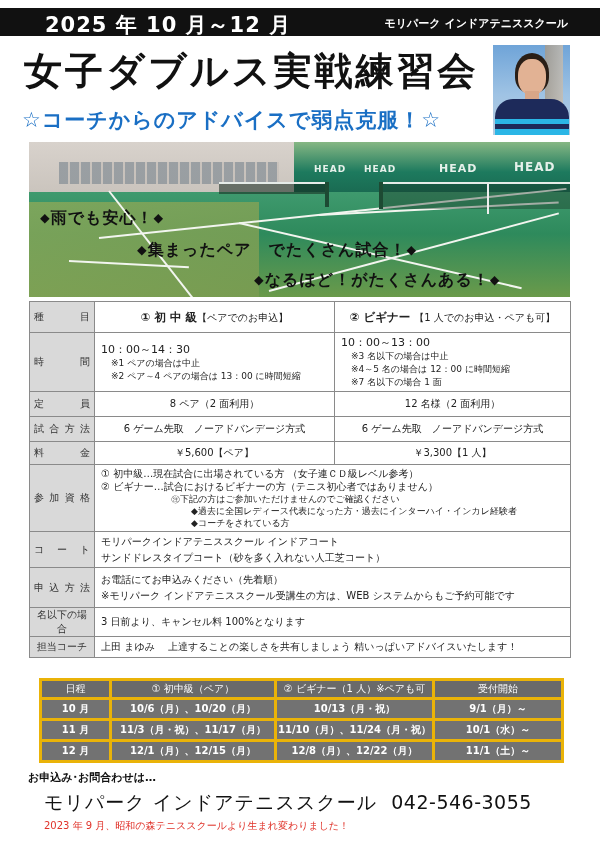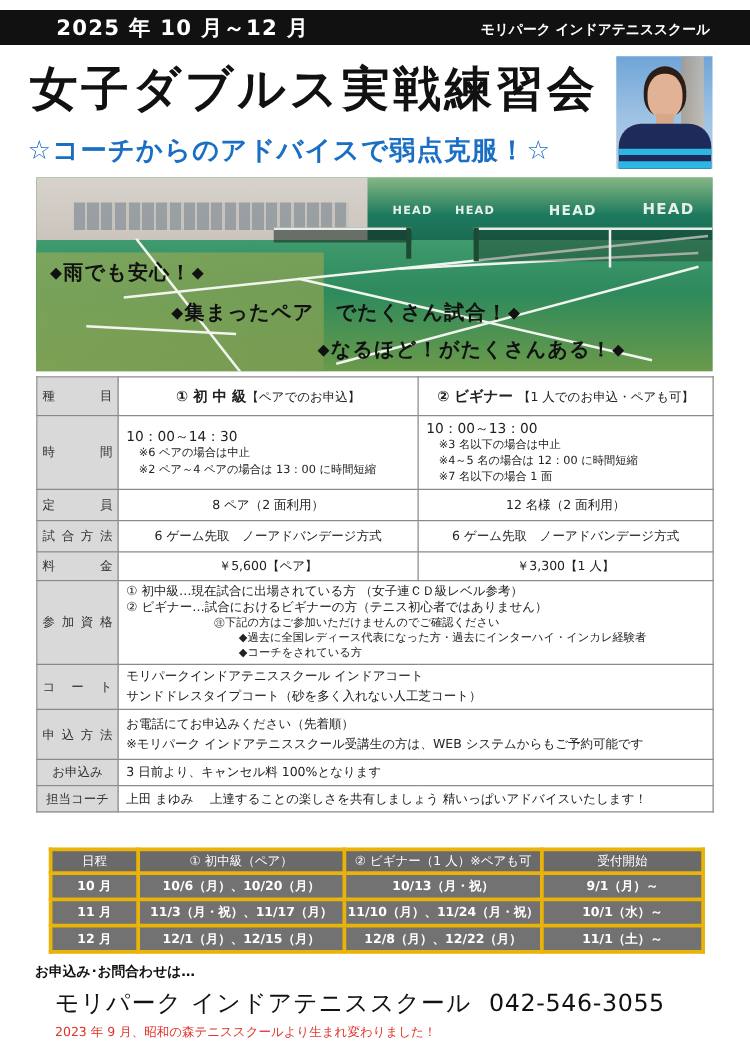--- a/index.html
+++ b/index.html
@@ -1,20 +1,20 @@
 <!DOCTYPE html>
 <html><head>
 <meta charset="utf-8">
 <style>
   * { box-sizing: border-box; margin: 0; padding: 0; }
   html, body { width: 600px; height: 849px; background: #ffffff; overflow: hidden; }
   body { font-family: "DejaVu Sans", "Liberation Sans", sans-serif; color: #222; position: relative; }
 
   .top-bar { position: absolute; left: 0; top: 8px; width: 600px; height: 28px; background: #111; color: #fff; }
-  .top-bar .period { position: absolute; left: 45px; top: 3px; font-size: 17px; font-weight: bold; letter-spacing: 1px; }
+  .top-bar .period { position: absolute; left: 45px; top: 3px; font-size: 21px; font-weight: bold; letter-spacing: 1px; }
   .top-bar .school { position: absolute; right: 32px; top: 8px; font-size: 11px; font-weight: bold; }
 
   .main-title { position: absolute; left: 24px; top: 46px; font-size: 38px; font-weight: bold; color: #111; letter-spacing: 3px; white-space: nowrap; }
   .sub-title { position: absolute; left: 22px; top: 106px; font-size: 21px; font-weight: bold; color: #1a6fc4; letter-spacing: 1px; white-space: nowrap; }
 
   .coach-photo { position: absolute; left: 493px; top: 45px; width: 77px; height: 90px; overflow: hidden;
     background: linear-gradient(180deg, #6fa4d8 0%, #9fc3e4 55%, #b7cde0 100%); }
   .coach-photo .tree { position: absolute; left: 52px; top: 0; width: 18px; height: 90px; background: linear-gradient(90deg, #a89a88, #c7bcae); opacity: .8; }
   .coach-photo .hair { position: absolute; left: 22px; top: 8px; width: 34px; height: 40px; border-radius: 50% 50% 40% 40%; background: #2a1e16; }
   .coach-photo .face { position: absolute; left: 25px; top: 14px; width: 28px; height: 36px; border-radius: 45%; background: #e2b294; }
@@ -129,21 +129,21 @@
   </tr>
   <tr style="height:56px;">
     <td class="lbl">
           <div class="lbl-spread">
       <span>時</span>
       <span>間</span>
     </div>
         </td>
     <td class="pad">
       <div class="time-main">10：00～14：30</div>
-      <div class="note">※6 ペアの場合は中止</div>
+      <div class="note">※1 ペアの場合は中止</div>
       <div class="note">※2 ペア～4 ペアの場合は 13：00 に時間短縮</div>
     </td>
     <td class="pad">
       <div class="time-main">10：00～13：00</div>
       <div class="note">※3 名以下の場合は中止</div>
       <div class="note">※4～5 名の場合は 12：00 に時間短縮</div>
       <div class="note">※7 名以下の場合 1 面</div>
     </td>
   </tr>
   <tr style="height:25px;">
@@ -216,21 +216,21 @@
       <span>方</span>
       <span>法</span>
     </div>
         </td>
     <td colspan="2" class="pad">
       <div class="qual-line">お電話にてお申込みください（先着順）</div>
       <div class="qual-line" style="margin-top:3px;">※モリパーク インドアテニススクール受講生の方は、WEB システムからもご予約可能です</div>
     </td>
   </tr>
   <tr style="height:21px;">
-    <td class="lbl" style="text-align:center;">お申込み</td>
+    <td class="lbl" style="text-align:center;">名以下の場合</td>
     <td colspan="2" class="pad">3 日前より、キャンセル料 100%となります</td>
   </tr>
   <tr style="height:21px;">
     <td class="lbl" style="text-align:center;">担当コーチ</td>
     <td colspan="2" class="pad">上田  まゆみ　  上達することの楽しさを共有しましょう  精いっぱいアドバイスいたします！</td>
   </tr>
 </tbody>
   </table>
 
 <table class="sched">

